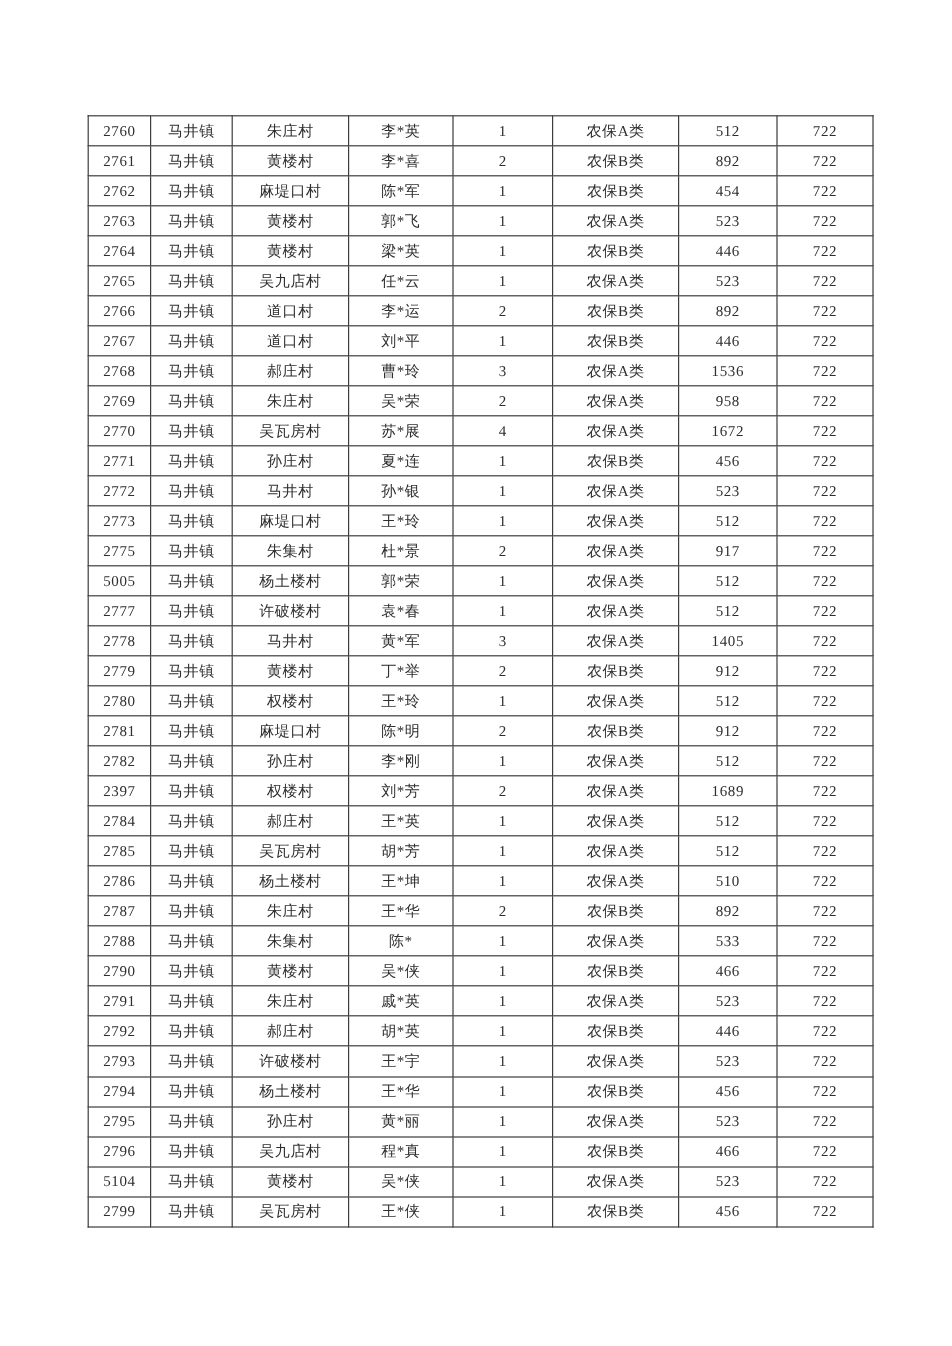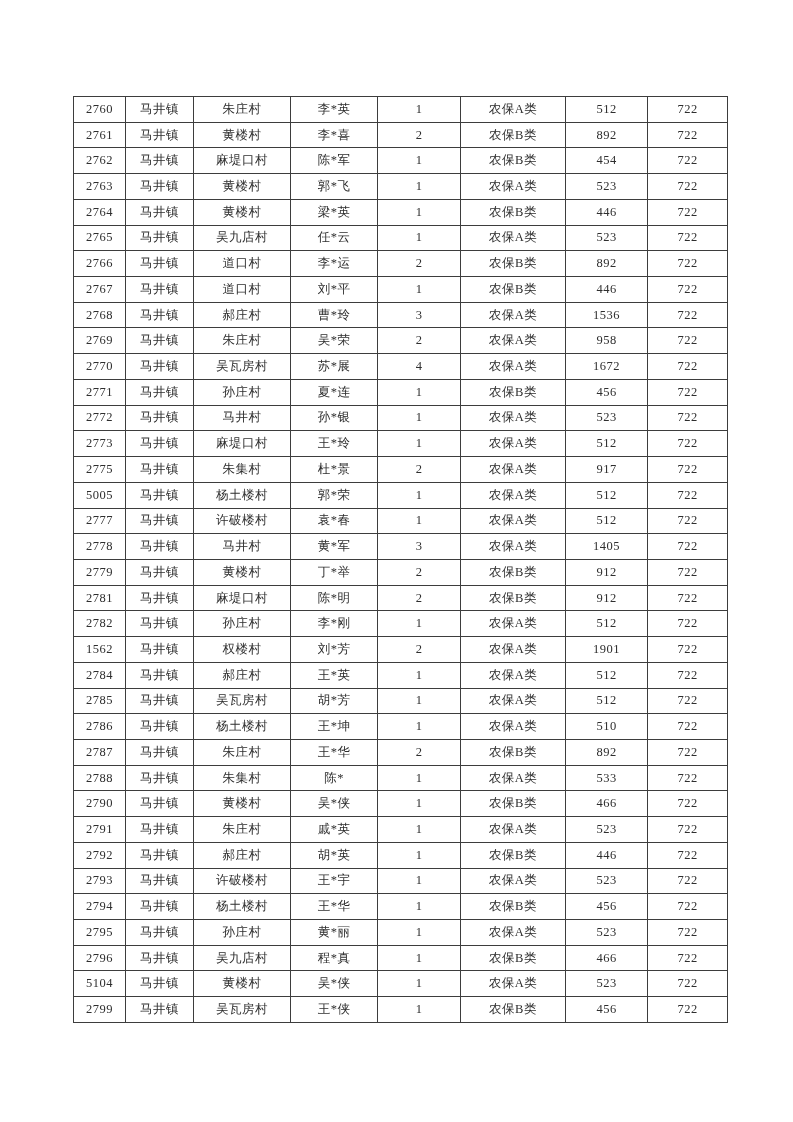--- a/index.html
+++ b/index.html
@@ -242,47 +242,57 @@
           <td>2779</td>
           <td>马井镇</td>
           <td>黄楼村</td>
           <td>丁*举</td>
           <td>2</td>
           <td>农保B类</td>
           <td>912</td>
           <td>722</td>
         </tr>
         <tr>
+          <td>2780</td>
+          <td>马井镇</td>
+          <td>权楼村</td>
+          <td>王*玲</td>
+          <td>1</td>
+          <td>农保A类</td>
+          <td>512</td>
+          <td>722</td>
+        </tr>
+        <tr>
           <td>2781</td>
           <td>马井镇</td>
           <td>麻堤口村</td>
           <td>陈*明</td>
           <td>2</td>
           <td>农保B类</td>
           <td>912</td>
           <td>722</td>
         </tr>
         <tr>
           <td>2782</td>
           <td>马井镇</td>
           <td>孙庄村</td>
           <td>李*刚</td>
           <td>1</td>
           <td>农保A类</td>
           <td>512</td>
           <td>722</td>
         </tr>
         <tr>
-          <td>1562</td>
+          <td>2397</td>
           <td>马井镇</td>
           <td>权楼村</td>
           <td>刘*芳</td>
           <td>2</td>
           <td>农保A类</td>
-          <td>1901</td>
+          <td>1689</td>
           <td>722</td>
         </tr>
         <tr>
           <td>2784</td>
           <td>马井镇</td>
           <td>郝庄村</td>
           <td>王*英</td>
           <td>1</td>
           <td>农保A类</td>
           <td>512</td>

